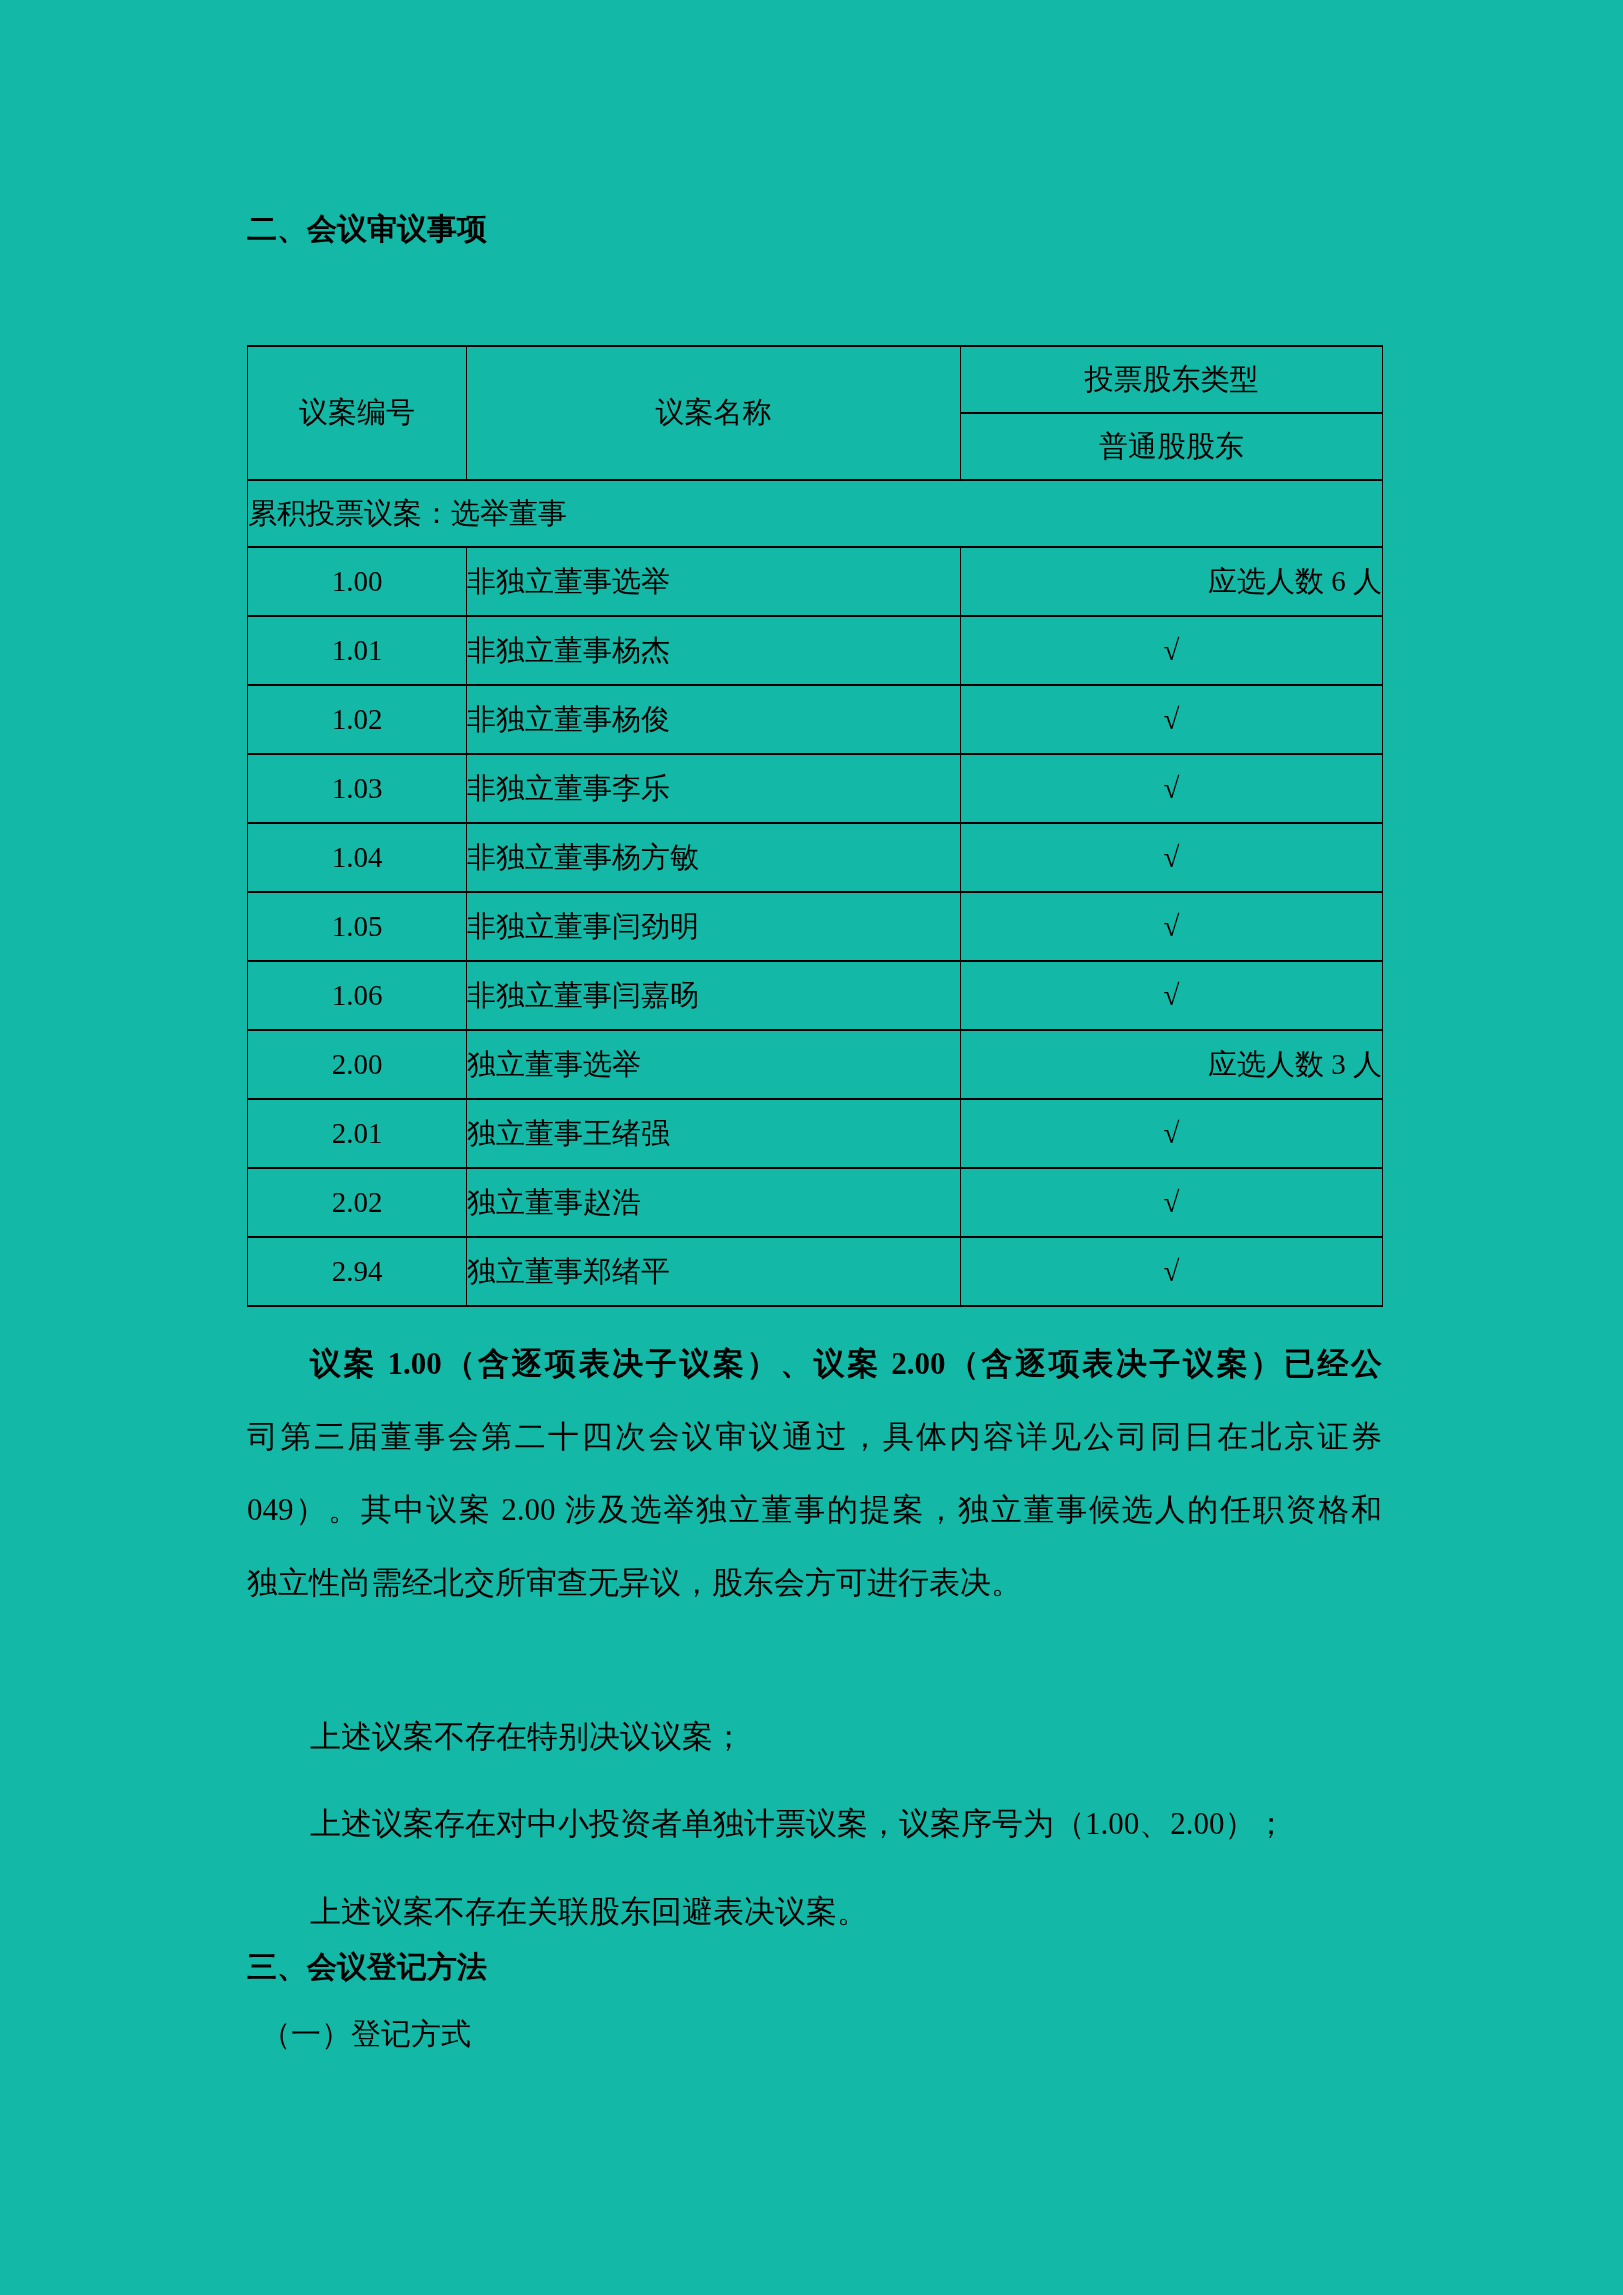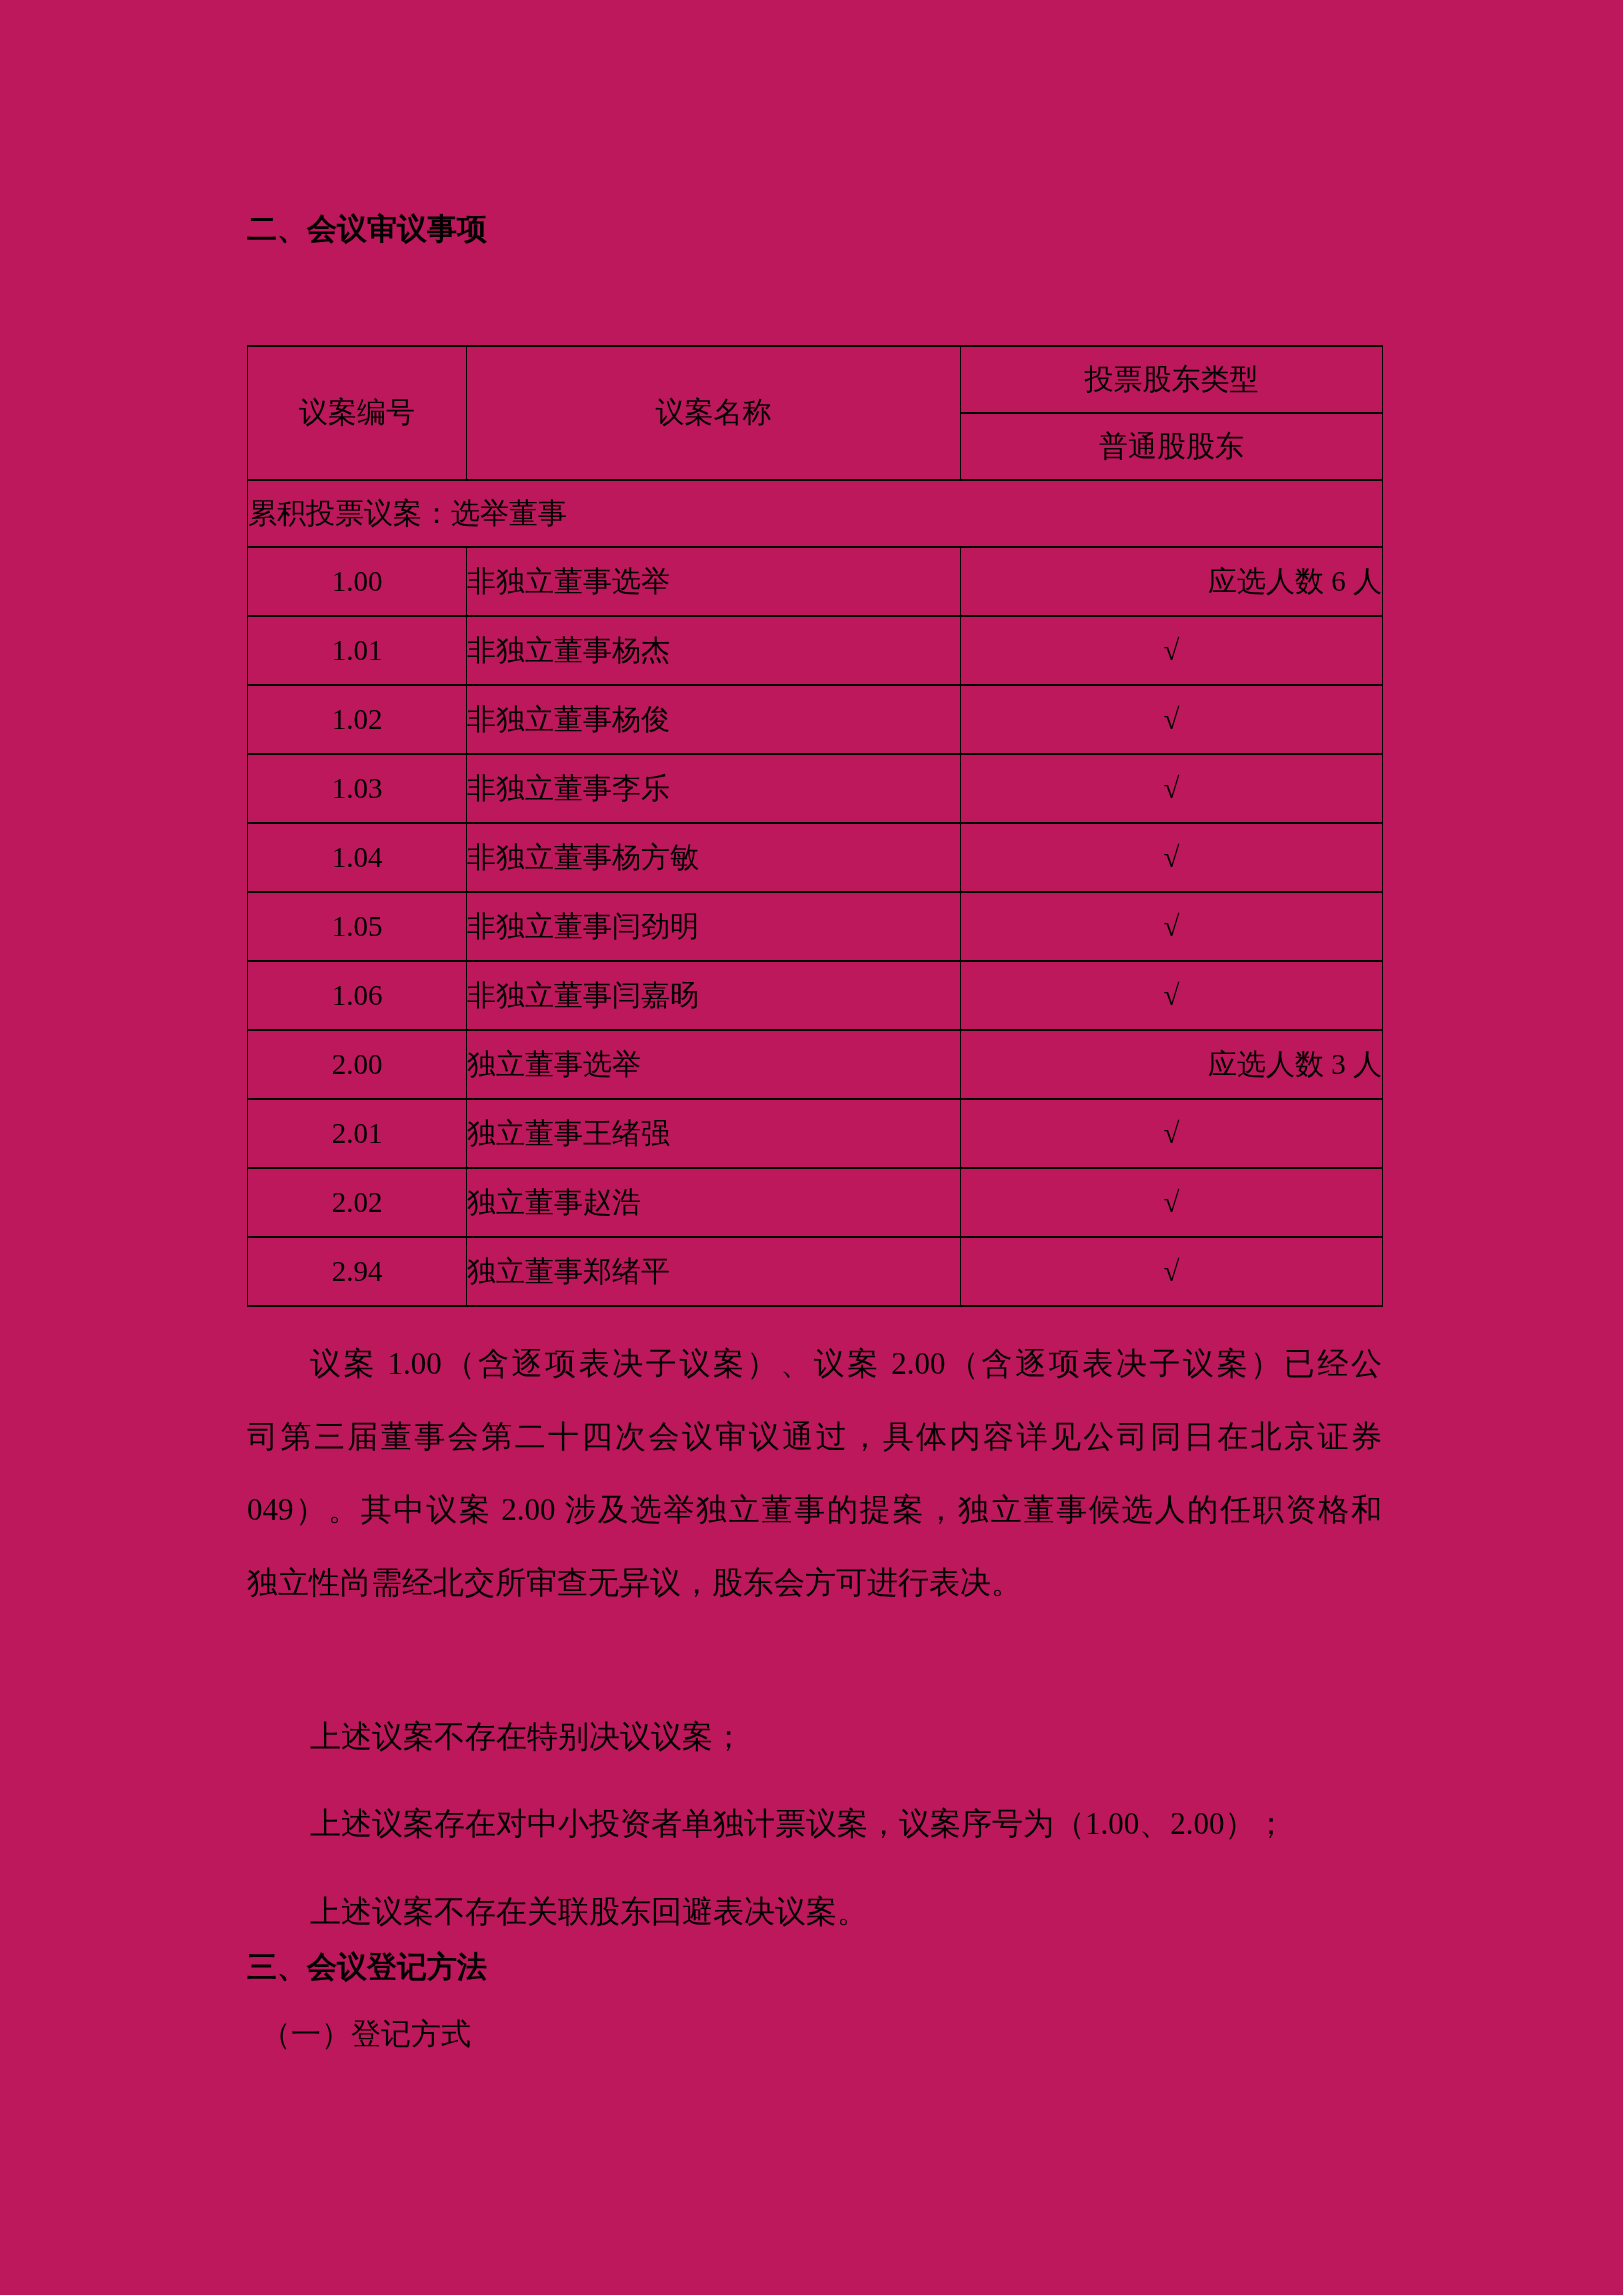--- a/index.html
+++ b/index.html
@@ -1,19 +1,19 @@
 <!DOCTYPE html>
 <html style="font-size:10.5px"><head>
 <meta charset="utf-8">
 <style>
   html,body { margin:0; padding:0; background:#e8e8e8; }
   .page {
     position:relative;
     width:1623px; height:2295px;
-    background:#be185d;
+    background:#14b8a6;
     color:#000;
     font-family:"Liberation Serif","DejaVu Serif",serif;
     overflow:hidden;
   }
   .h-sec {
     position:absolute; left:247px; width:1135px;
     font-family:"Liberation Sans","DejaVu Sans",sans-serif;
     font-weight:700; font-size:30px; line-height:39px;
     margin:0;
   }
@@ -39,21 +39,21 @@
   td.pid { text-align:center; height:67px; }
   td.pname { text-align:left; padding-left:19.6px; height:67px; }
   td.pvote-left { text-align:right; padding-left:19.6px; height:67px; }
   td.pvote-center { text-align:center; height:67px; font-size:30px; }
   .para {
     position:absolute; left:247px; top:1327px; width:1135px;
     font-size:31px; line-height:73px;
   }
   .pline { white-space:nowrap; }
   .pline.fill { text-align:justify; text-align-last:justify; white-space:normal; }
-  .pline.indent { text-indent:63px; }
+  .pline.indent { text-indent:63px;font-weight:bold; }
   .statements { position:absolute; left:247px; top:1700px; width:1135px; font-size:31px; }
   .sline { text-indent:63px; line-height:73px; margin-bottom:14.4px; }
 </style>
 </head>
 <body>
 
 <div class="page">
 
   <h2 class="h-sec h-review">二、会议审议事项</h2>
 

